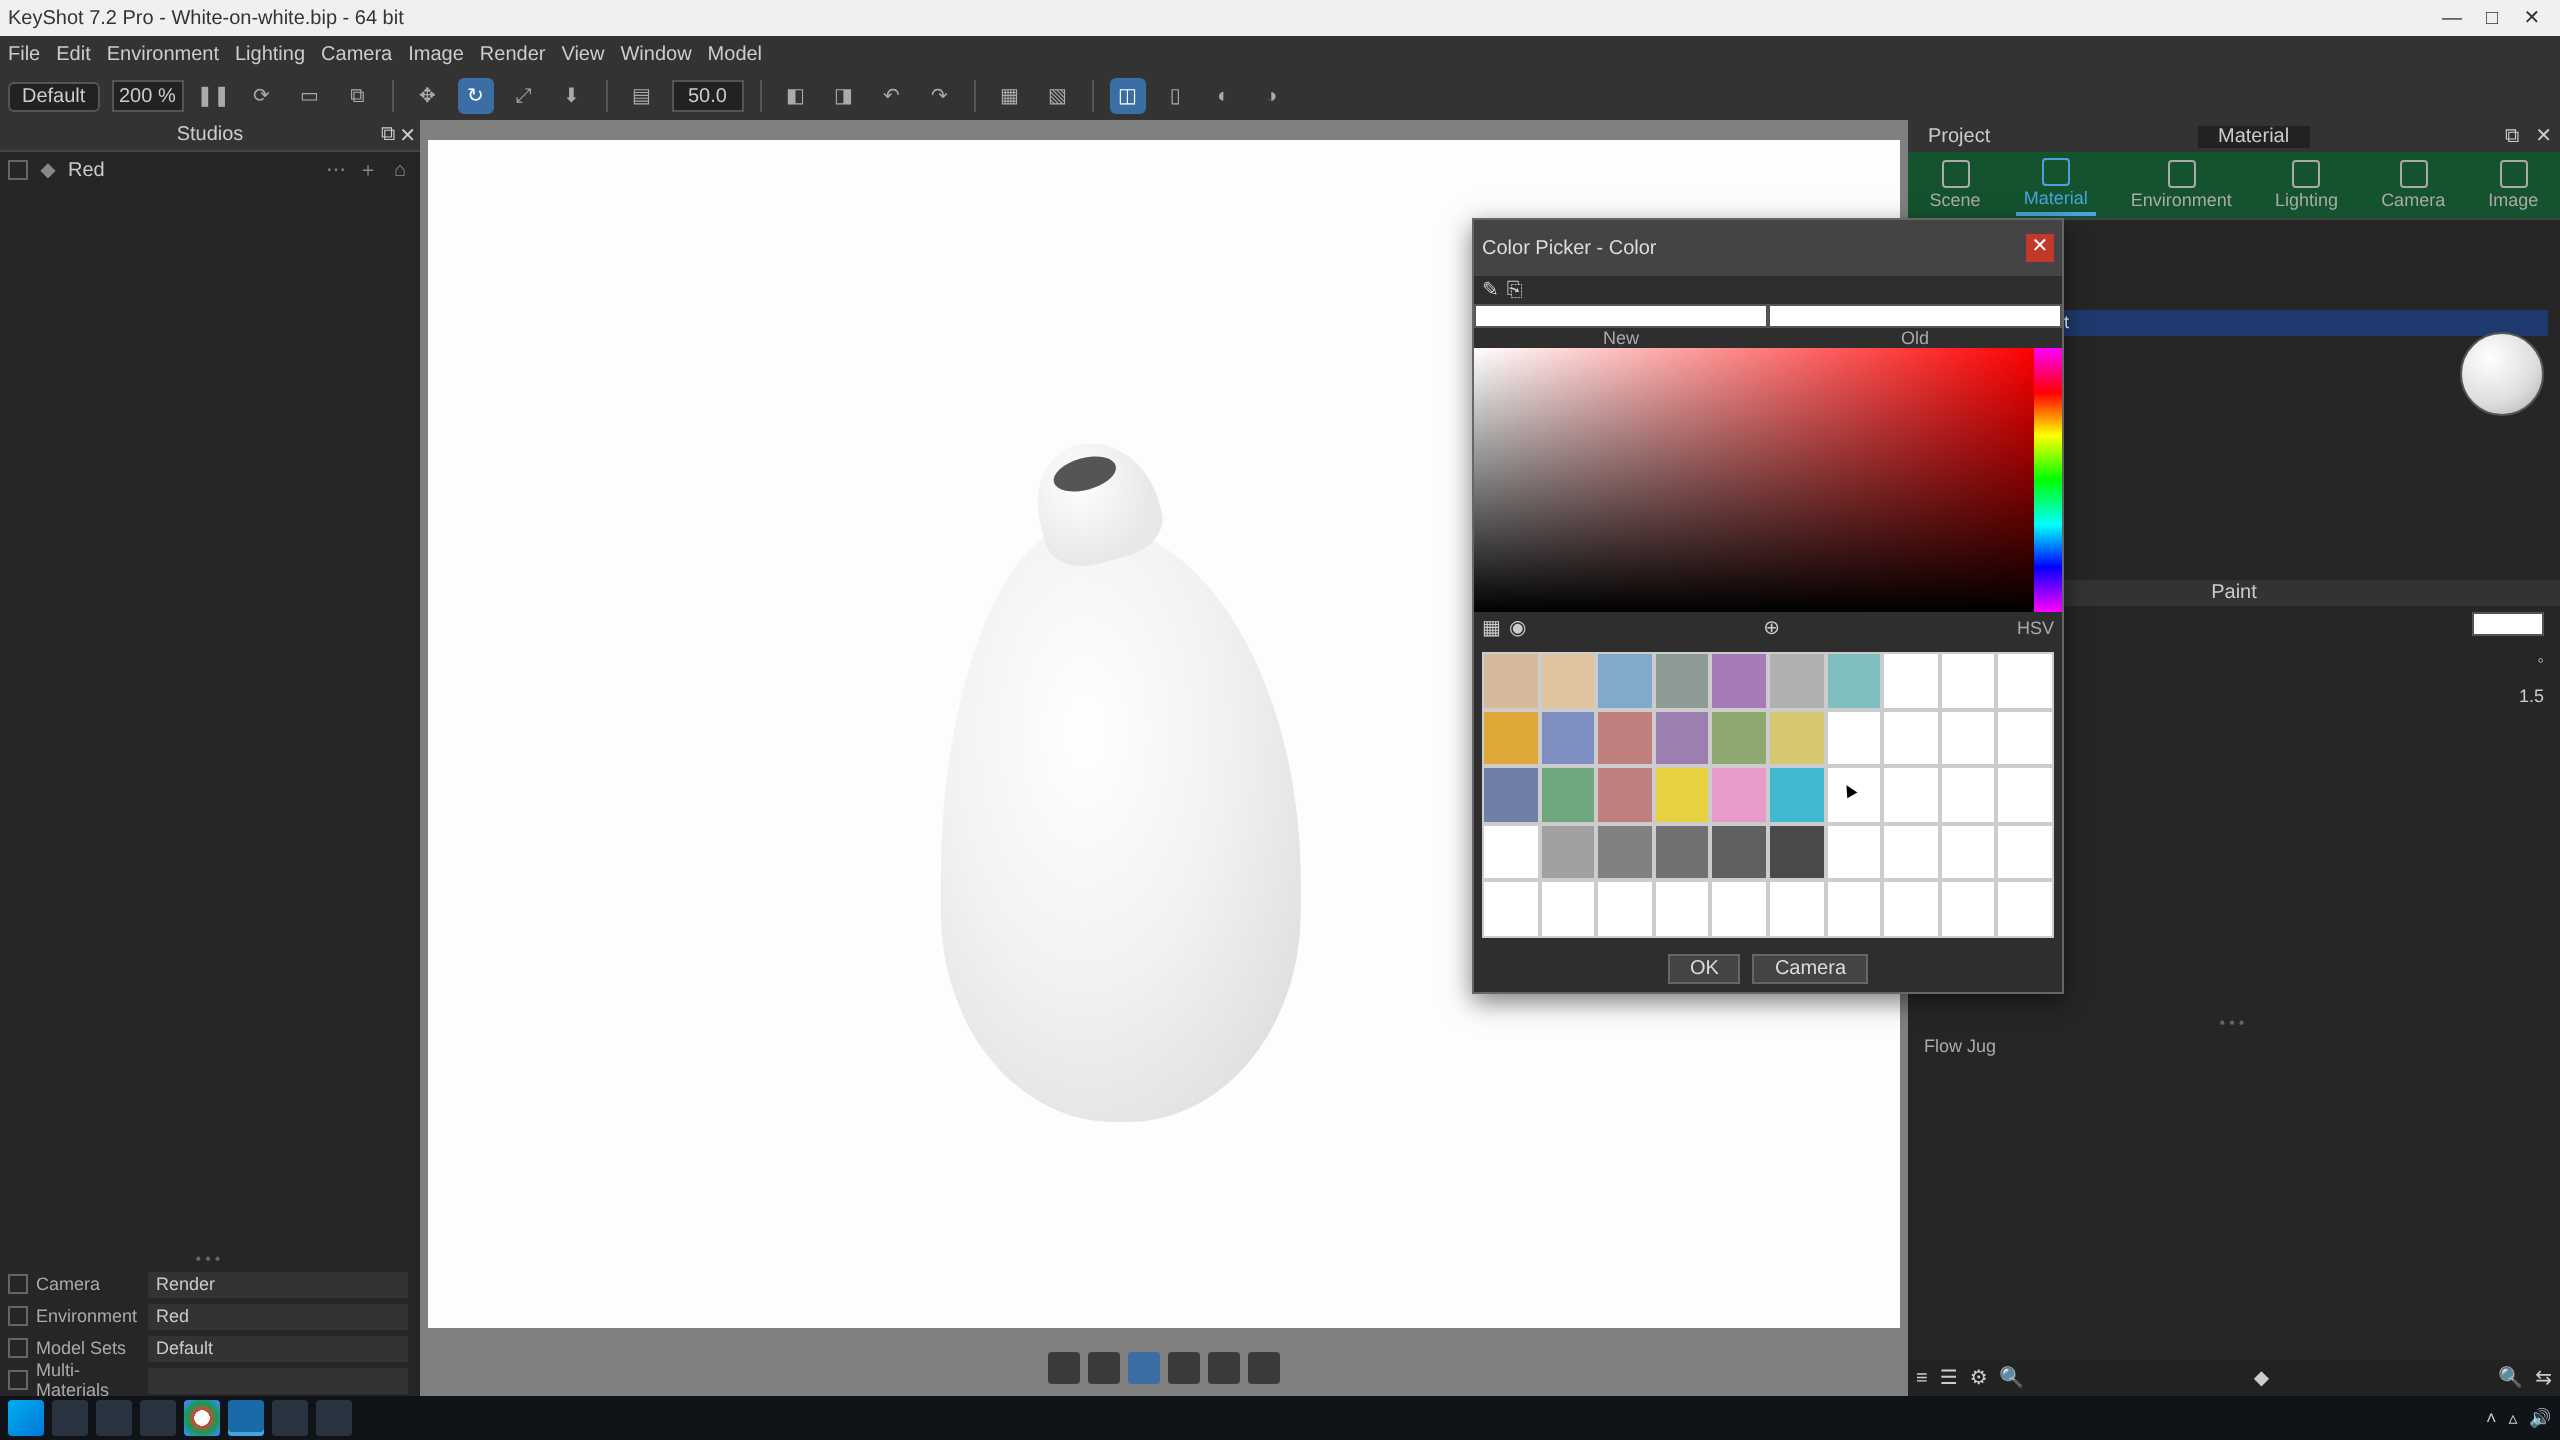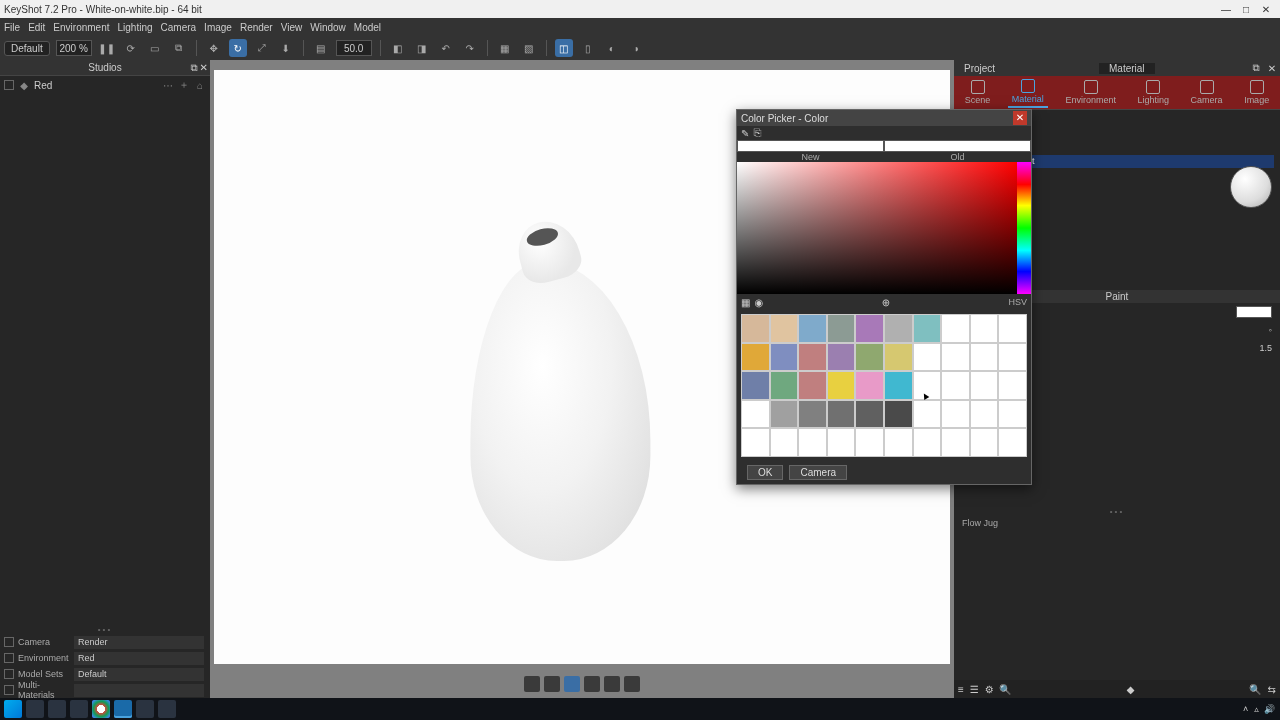--- a/index.html
+++ b/index.html
@@ -33,21 +33,21 @@
 .vase { position: absolute; left: 50%; top: 54%; transform: translate(-62%, -50%); width: 180px; height: 340px; }
 .vase-body { position: absolute; bottom: 0; left: 0; right: 0; height: 300px; background: radial-gradient(ellipse at 40% 35%, #fff 0%, #f2f2f2 45%, #e4e4e4 75%, #d6d6d6 100%); border-radius: 40% 60% 48% 48% / 60% 60% 35% 35%; }
 .vase-neck { position: absolute; top: 0; left: 48px; width: 60px; height: 60px; background: radial-gradient(ellipse at 40% 30%, #fff, #e8e8e8 70%); border-radius: 50% 60% 40% 40% / 60% 70% 30% 30%; transform: rotate(-15deg); }
 .vase-hole { position: absolute; top: 8px; left: 56px; width: 32px; height: 16px; background: #555; border-radius: 50%; transform: rotate(-15deg); }
 .view-footer { position: absolute; bottom: 6px; left: 50%; transform: translateX(-50%); display: flex; gap: 4px; }
 .view-footer .vicon { width: 16px; height: 16px; background: #3a3a3a; border-radius: 2px; cursor: pointer; }
 .right-panel { width: 326px; background: #262626; display: flex; flex-direction: column; }
 .tabs-top { height: 16px; background: #333; display: flex; align-items: center; font-size: 10px; }
 .tabs-top .tab { padding: 0 10px; cursor: pointer; }
 .tabs-top .tab.active { background: #222; }
-.icon-tabs { height: 34px; background: #7f1d1d; display: flex; justify-content: space-around; align-items: center; border-bottom: 1px solid #444; }
+.icon-tabs { height: 34px; background: #14532d; display: flex; justify-content: space-around; align-items: center; border-bottom: 1px solid #444; }
 .icon-tabs .itab { display: flex; flex-direction: column; align-items: center; font-size: 9px; color: #aaa; cursor: pointer; padding: 2px 4px; }
 .icon-tabs .itab.active { color: #4aa3df; border-bottom: 2px solid #4aa3df; }
 .icon-tabs .itab .ii { width: 14px; height: 14px; border: 1px solid currentColor; border-radius: 2px; margin-bottom: 1px; }
 .mat-preview { position: absolute; top: 106px; right: 8px; width: 42px; height: 42px; border-radius: 50%; background: radial-gradient(circle at 35% 30%, #fff, #ddd 60%, #aaa); border: 1px solid #555; }
 .row-line { display: flex; align-items: center; height: 18px; padding: 0 6px; gap: 6px; font-size: 10px; }
 .row-line .lab { flex: 0 0 44px; color: #aaa; font-size: 9px; }
 .row-line .content { flex: 1; background: #1e3a6e; color: #fff; padding: 0 4px; font-size: 9px; height: 13px; line-height: 13px; }
 .subpanel-title { text-align: center; background: #333; font-size: 10px; padding: 1px 0; margin-top: 120px; }
 .prop-tabs { display: flex; justify-content: center; gap: 12px; font-size: 10px; padding: 3px 0; background: #2a2a2a; }
 .prop-tabs span { cursor: pointer; color: #aaa; }
@@ -56,39 +56,39 @@
 .color-row .sq { width: 12px; height: 12px; border: 1px solid #555; }
 .color-row .sw { width: 36px; height: 12px; background: #fff; border: 1px solid #555; margin-left: auto; }
 .taskbar { position: absolute; bottom: 0; left: 0; right: 0; height: 22px; background: #101318; display: flex; align-items: center; gap: 4px; padding: 0 4px; }
 .taskbar .ticon { width: 18px; height: 18px; background: #2a3340; border-radius: 2px; cursor: pointer; }
 .taskbar .ticon.win { background: linear-gradient(135deg,#00adef,#0078d7); }
 .taskbar .ticon.active { box-shadow: inset 0 -2px 0 #4aa3df; }
 .taskbar .tray { margin-left: auto; display: flex; gap: 6px; align-items: center; font-size: 9px; color: #ccc; }
 
 
 .dialog { position: absolute; left: 736px; top: 109px; width: 296px; background: #2e2e2e; border: 1px solid #666; box-shadow: 0 4px 12px rgba(0,0,0,.5); font-size: 10px; }
-.dialog .dtitle { height: 16px; background: #444; display: flex; align-items: center; padding: 0 4px; color: #ddd; }
+.dialog .dtitle { height: 28px; background: #444; display: flex; align-items: center; padding: 0 4px; color: #ddd; }
 .dialog .dtitle .close { margin-left: auto; width: 14px; height: 14px; background: #c0392b; color: #fff; text-align: center; line-height: 14px; cursor: pointer; font-size: 10px; }
 .dialog .newold { display: flex; height: 12px; }
 .dialog .newold .half { flex: 1; background: #fff; border: 1px solid #555; }
 .dialog .newold-lab { display: flex; font-size: 9px; color: #aaa; }
 .dialog .newold-lab span { flex: 1; text-align: center; }
 .dialog .sv-wrap { display: flex; height: 132px; }
 .dialog .sv { flex: 1; background: linear-gradient(to top, #000, transparent), linear-gradient(to right, #fff, #ff0000); position: relative; }
 .dialog .hue { width: 14px; background: linear-gradient(to bottom, #f0f, #f00 17%, #ff0 33%, #0f0 50%, #0ff 67%, #00f 83%, #f0f); }
 .dialog .mode-row { display: flex; align-items: center; height: 16px; padding: 0 4px; gap: 4px; }
 .dialog .mode-row .m-right { margin-left: auto; color: #aaa; font-size: 9px; }
 .dialog .slider-group { padding: 0 4px; }
 .dialog .slab { display: flex; font-size: 9px; color: #aaa; }
 .dialog .slab .sval { margin-left: auto; background: #222; padding: 0 3px; }
 .dialog .slab .sval.sel { background: #3a6ea5; color: #fff; }
 .dialog .strack { height: 10px; margin: 1px 0 4px 0; position: relative; border: 1px solid #555; }
 .dialog .swatches { display: grid; grid-template-columns: repeat(10, 1fr); gap: 0; padding: 4px; }
 .dialog .swatches .sw { aspect-ratio: 1; border: 1px solid #ccc; background: #fff; cursor: pointer; }
-.dialog .btns { display: flex; justify-content: flex-start; gap: 6px; padding: 4px 10px; }
+.dialog .btns { display: flex; justify-content: center; gap: 6px; padding: 4px 10px; }
 .dialog .btns button { background: #444; border: 1px solid #666; color: #ddd; font-size: 10px; padding: 1px 10px; cursor: pointer; }
 .flow-jug { color: #aaa; font-size: 9px; padding: 2px 8px; }
 .cursor-dot { position: absolute; left: 920px; top: 390px; width: 8px; height: 12px; pointer-events: none; }
 .cursor-dot::before { content: "▲"; color: #000; font-size: 10px; position: absolute; transform: rotate(-30deg); }
 .grip { text-align: center; color: #666; letter-spacing: 2px; font-size: 8px; }
 </style>
 </head>
 <body>
 
 <div class="titlebar">

